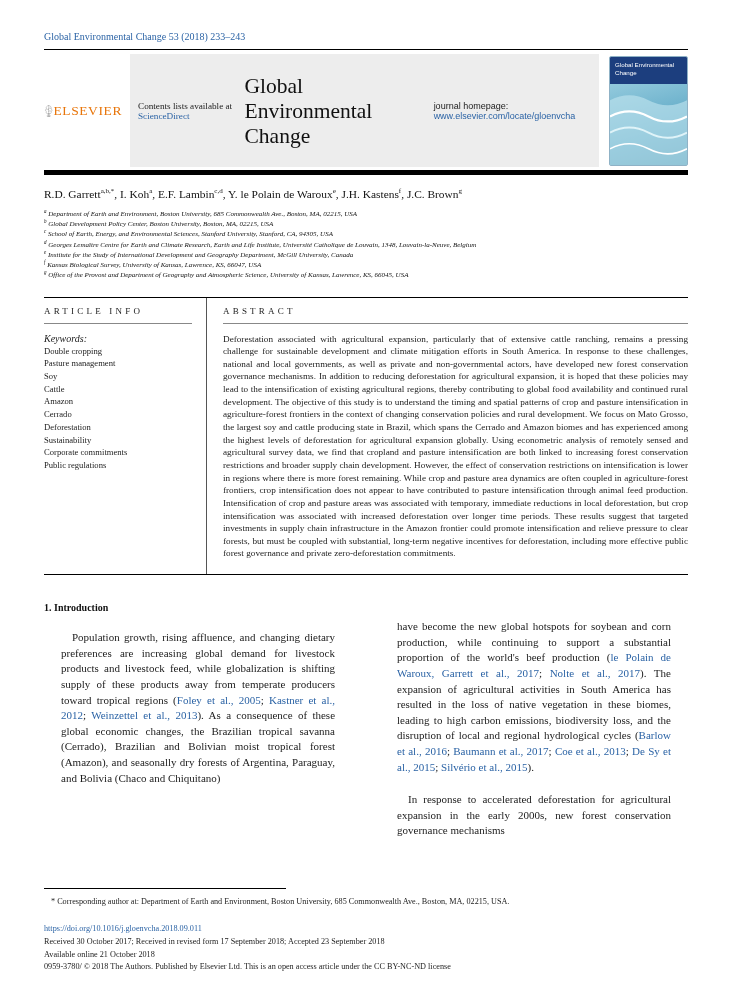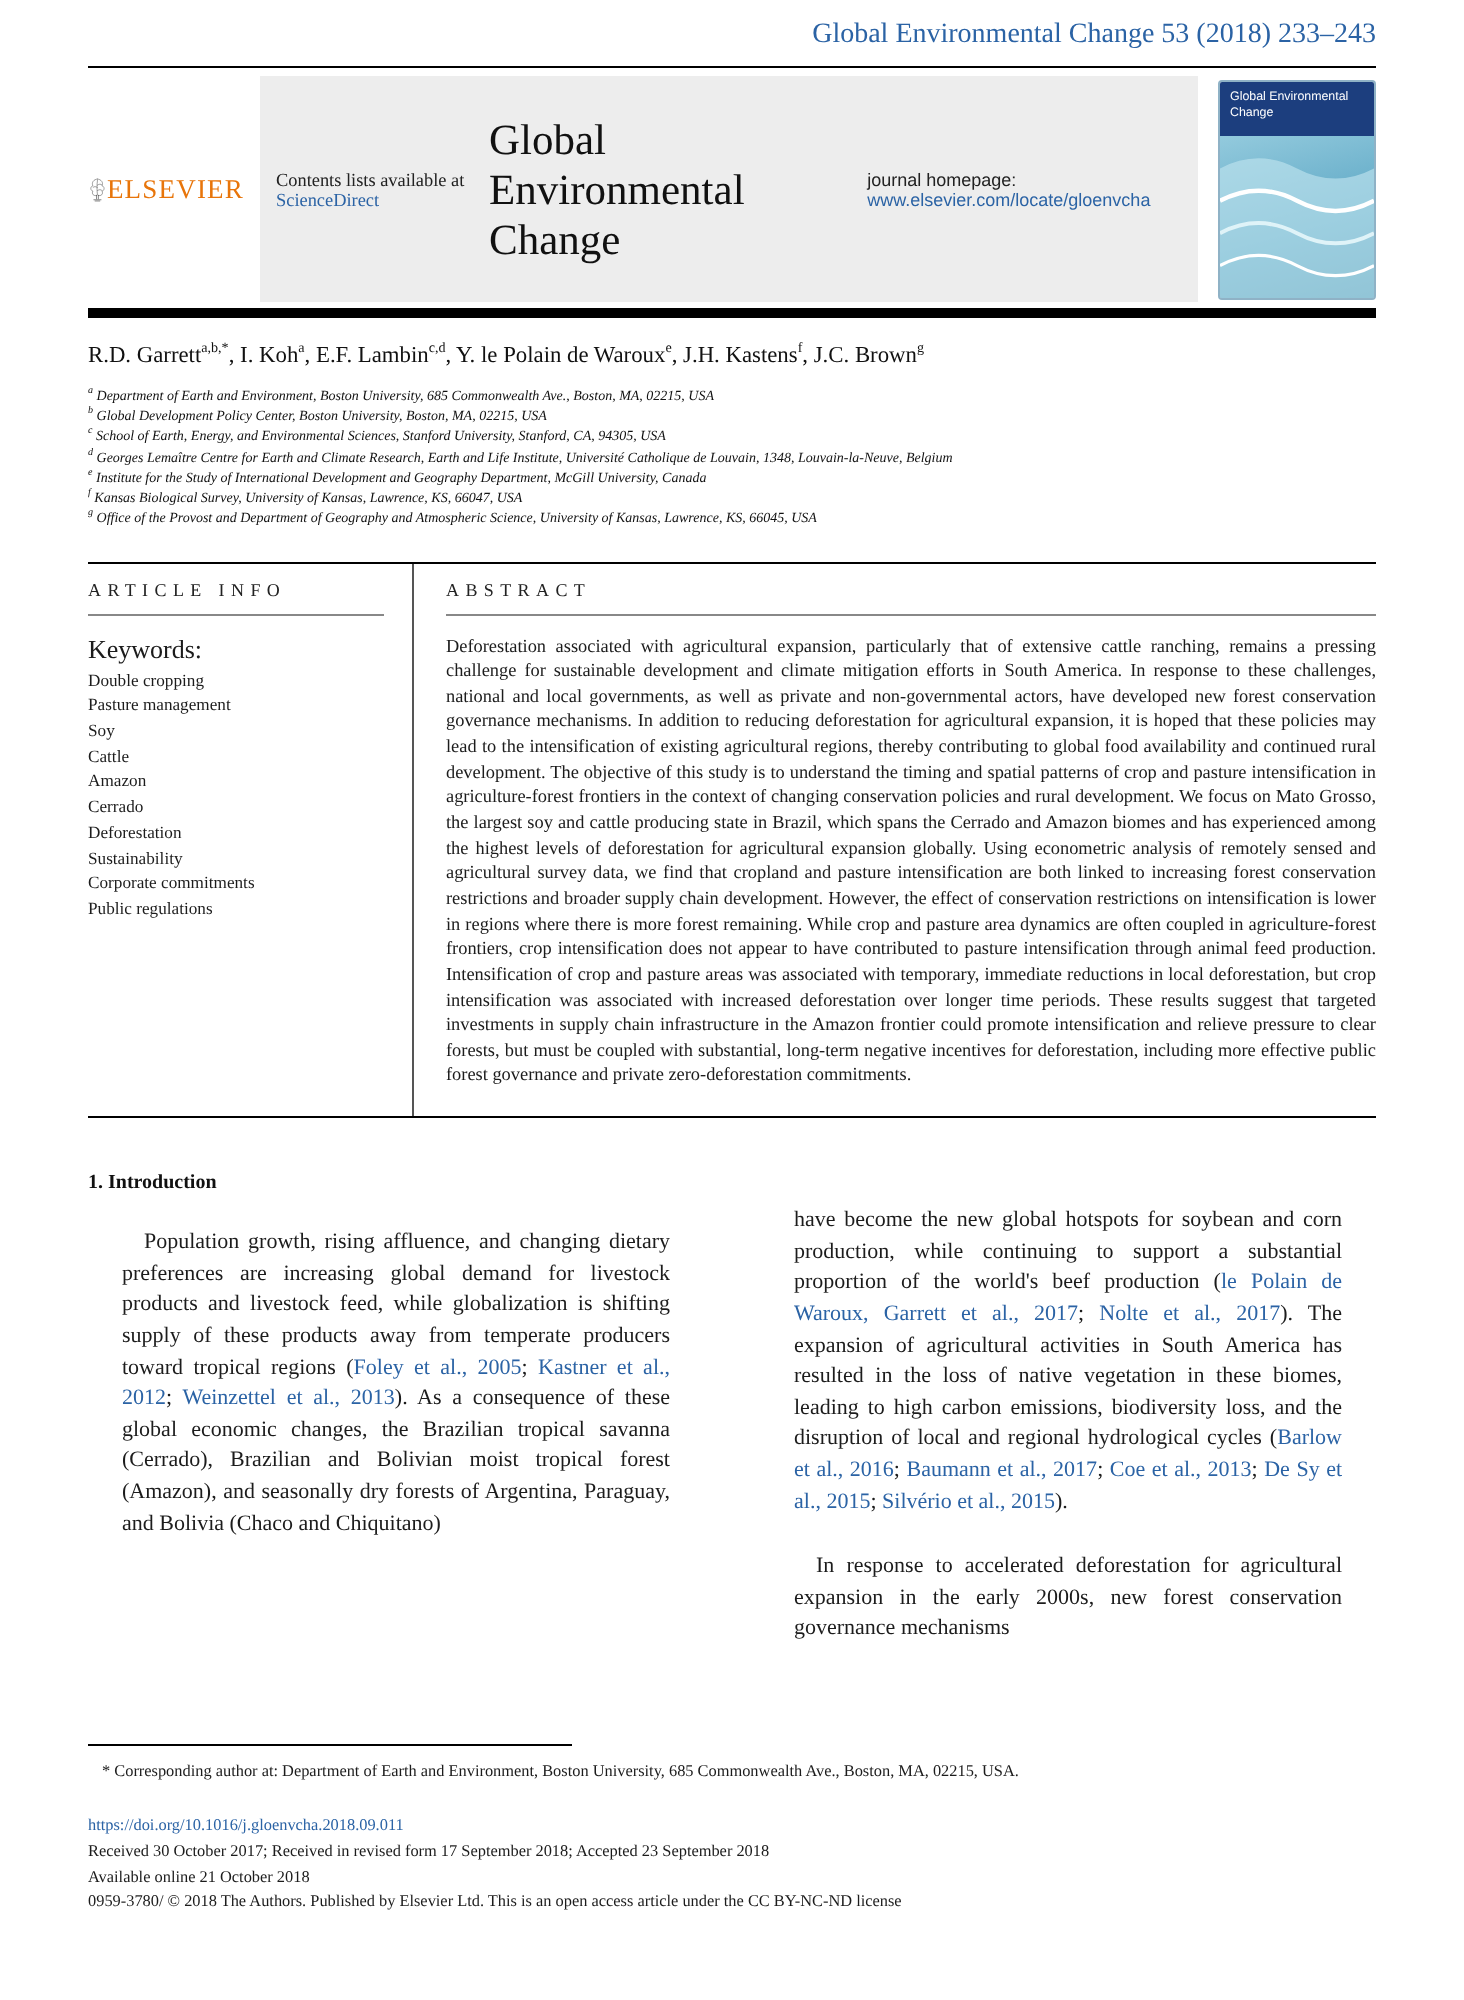--- a/index.html
+++ b/index.html
@@ -1,18 +1,18 @@
 <!DOCTYPE html>
 <html><head>
 <meta charset="utf-8">
 <style>
   html,body{margin:0;padding:0;background:#fff}
   .page{width:732px;height:1000px;margin:0 auto;background:#fff;padding:0 44px;box-sizing:border-box;
         font-family:"Liberation Serif","DejaVu Serif",serif;color:#1c1c1c;overflow:hidden;position:relative}
-  .top-cite{padding-top:10px;text-align:right;font-size:14px;color:#2b63a5}
+  .top-cite{padding-top:31px;text-align:left;font-size:10px;color:#2b63a5}
   .rule-thin{height:1px;background:#000;margin-top:7px}
   .masthead{display:flex;margin-top:4px;height:113px}
   .logo-col{width:86px;flex:none;display:flex;align-items:center;justify-content:space-between;padding:1px 8px 0 0;box-sizing:border-box}
   .els-text{color:#e8750a;font-size:13.5px;letter-spacing:.6px}
   .mast-center{flex:1;background:#ededed;display:flex;flex-direction:row;align-items:center;justify-content:space-between;padding:10px 8px 9px;box-sizing:border-box}
   .contents-line{font-size:9.2px;color:#222}
   .journal-title{font-size:21.5px;color:#111}
   .homepage-line{font-size:9px;font-family:"Liberation Sans","DejaVu Sans",sans-serif;color:#222}
   .link{color:#2b63a5;text-decoration:none;cursor:pointer}
   .cover{width:79px;height:110px;margin-left:10px;flex:none;border:1px solid #8fb2c6;border-radius:2px;overflow:hidden;display:flex;flex-direction:column;align-self:center;box-sizing:border-box}
@@ -29,21 +29,21 @@
   .authors{margin-top:13px;font-size:11.4px;color:#111}
   .authors sup{font-size:62%;line-height:0}
   .affiliations{margin-top:9px}
   .affil{font-size:7px;font-style:italic;line-height:1.46;color:#111}
   .affil sup{font-size:72%;line-height:0}
   .info-section{margin-top:16px;border-top:1px solid #000;border-bottom:1px solid #000;display:flex}
   .info-col{width:163px;flex:none;border-right:1px solid #555;padding:8px 14px 14px 0;box-sizing:border-box}
   .abs-col{flex:1;padding:8px 0 14px 16px;min-width:0}
   .col-heading{font-size:9px;letter-spacing:3.2px;color:#222}
   .heading-rule{height:1px;background:#888;margin:7px 0 9px}
-  .kw-label{font-size:13px;margin-bottom:1px}
+  .kw-label{font-size:10px;font-style:italic;margin-bottom:1px}
   .kw{font-size:8.6px;line-height:1.48}
   .abs-text{margin:0;font-size:9.2px;line-height:1.375;text-align:justify}
   .body-section{margin-top:27px;display:flex;gap:28px}
   .body-col{flex:1;min-width:0}
   .sec-heading{font-size:10px;font-weight:bold;margin:0 0 11px;color:#111}
   .body-p{margin:17px;font-size:11px;line-height:1.42;text-align:justify}
   .indent{text-indent:11px}
   .cite{color:#2b63a5;cursor:pointer}
   .footnotes{margin-top:32px}
   .fn-rule{width:242px;height:1px;background:#000;margin-bottom:7px}

